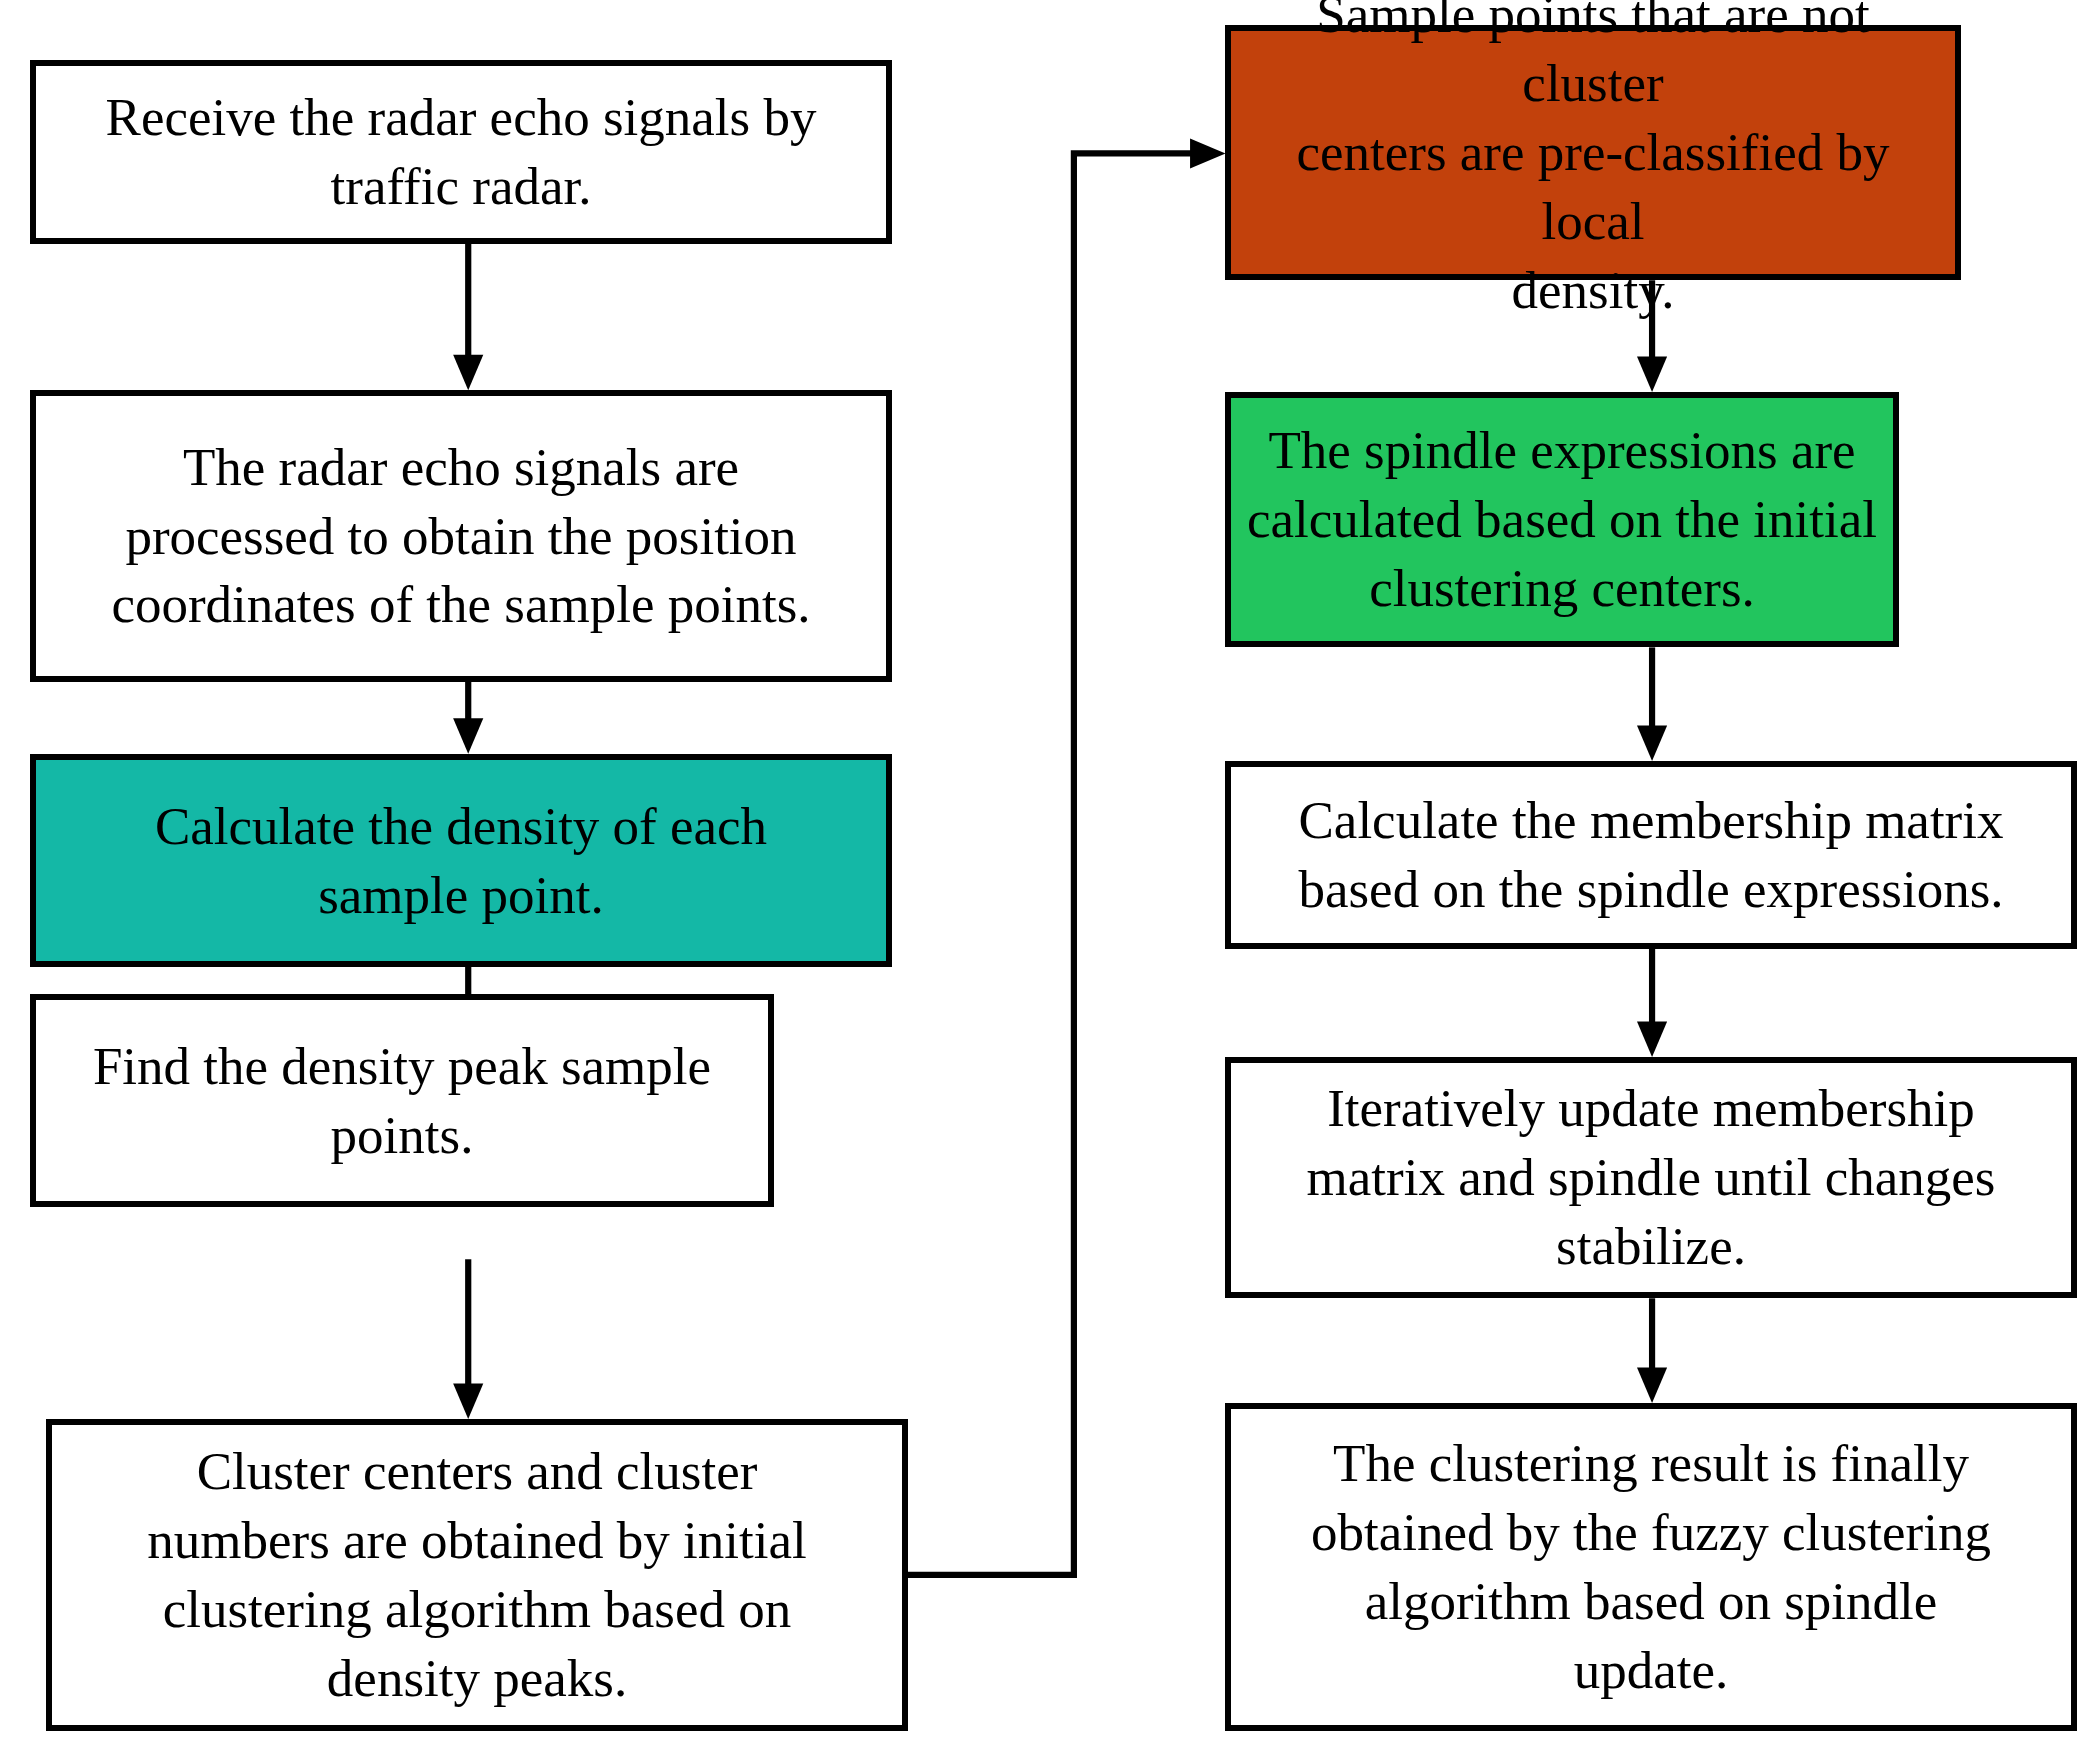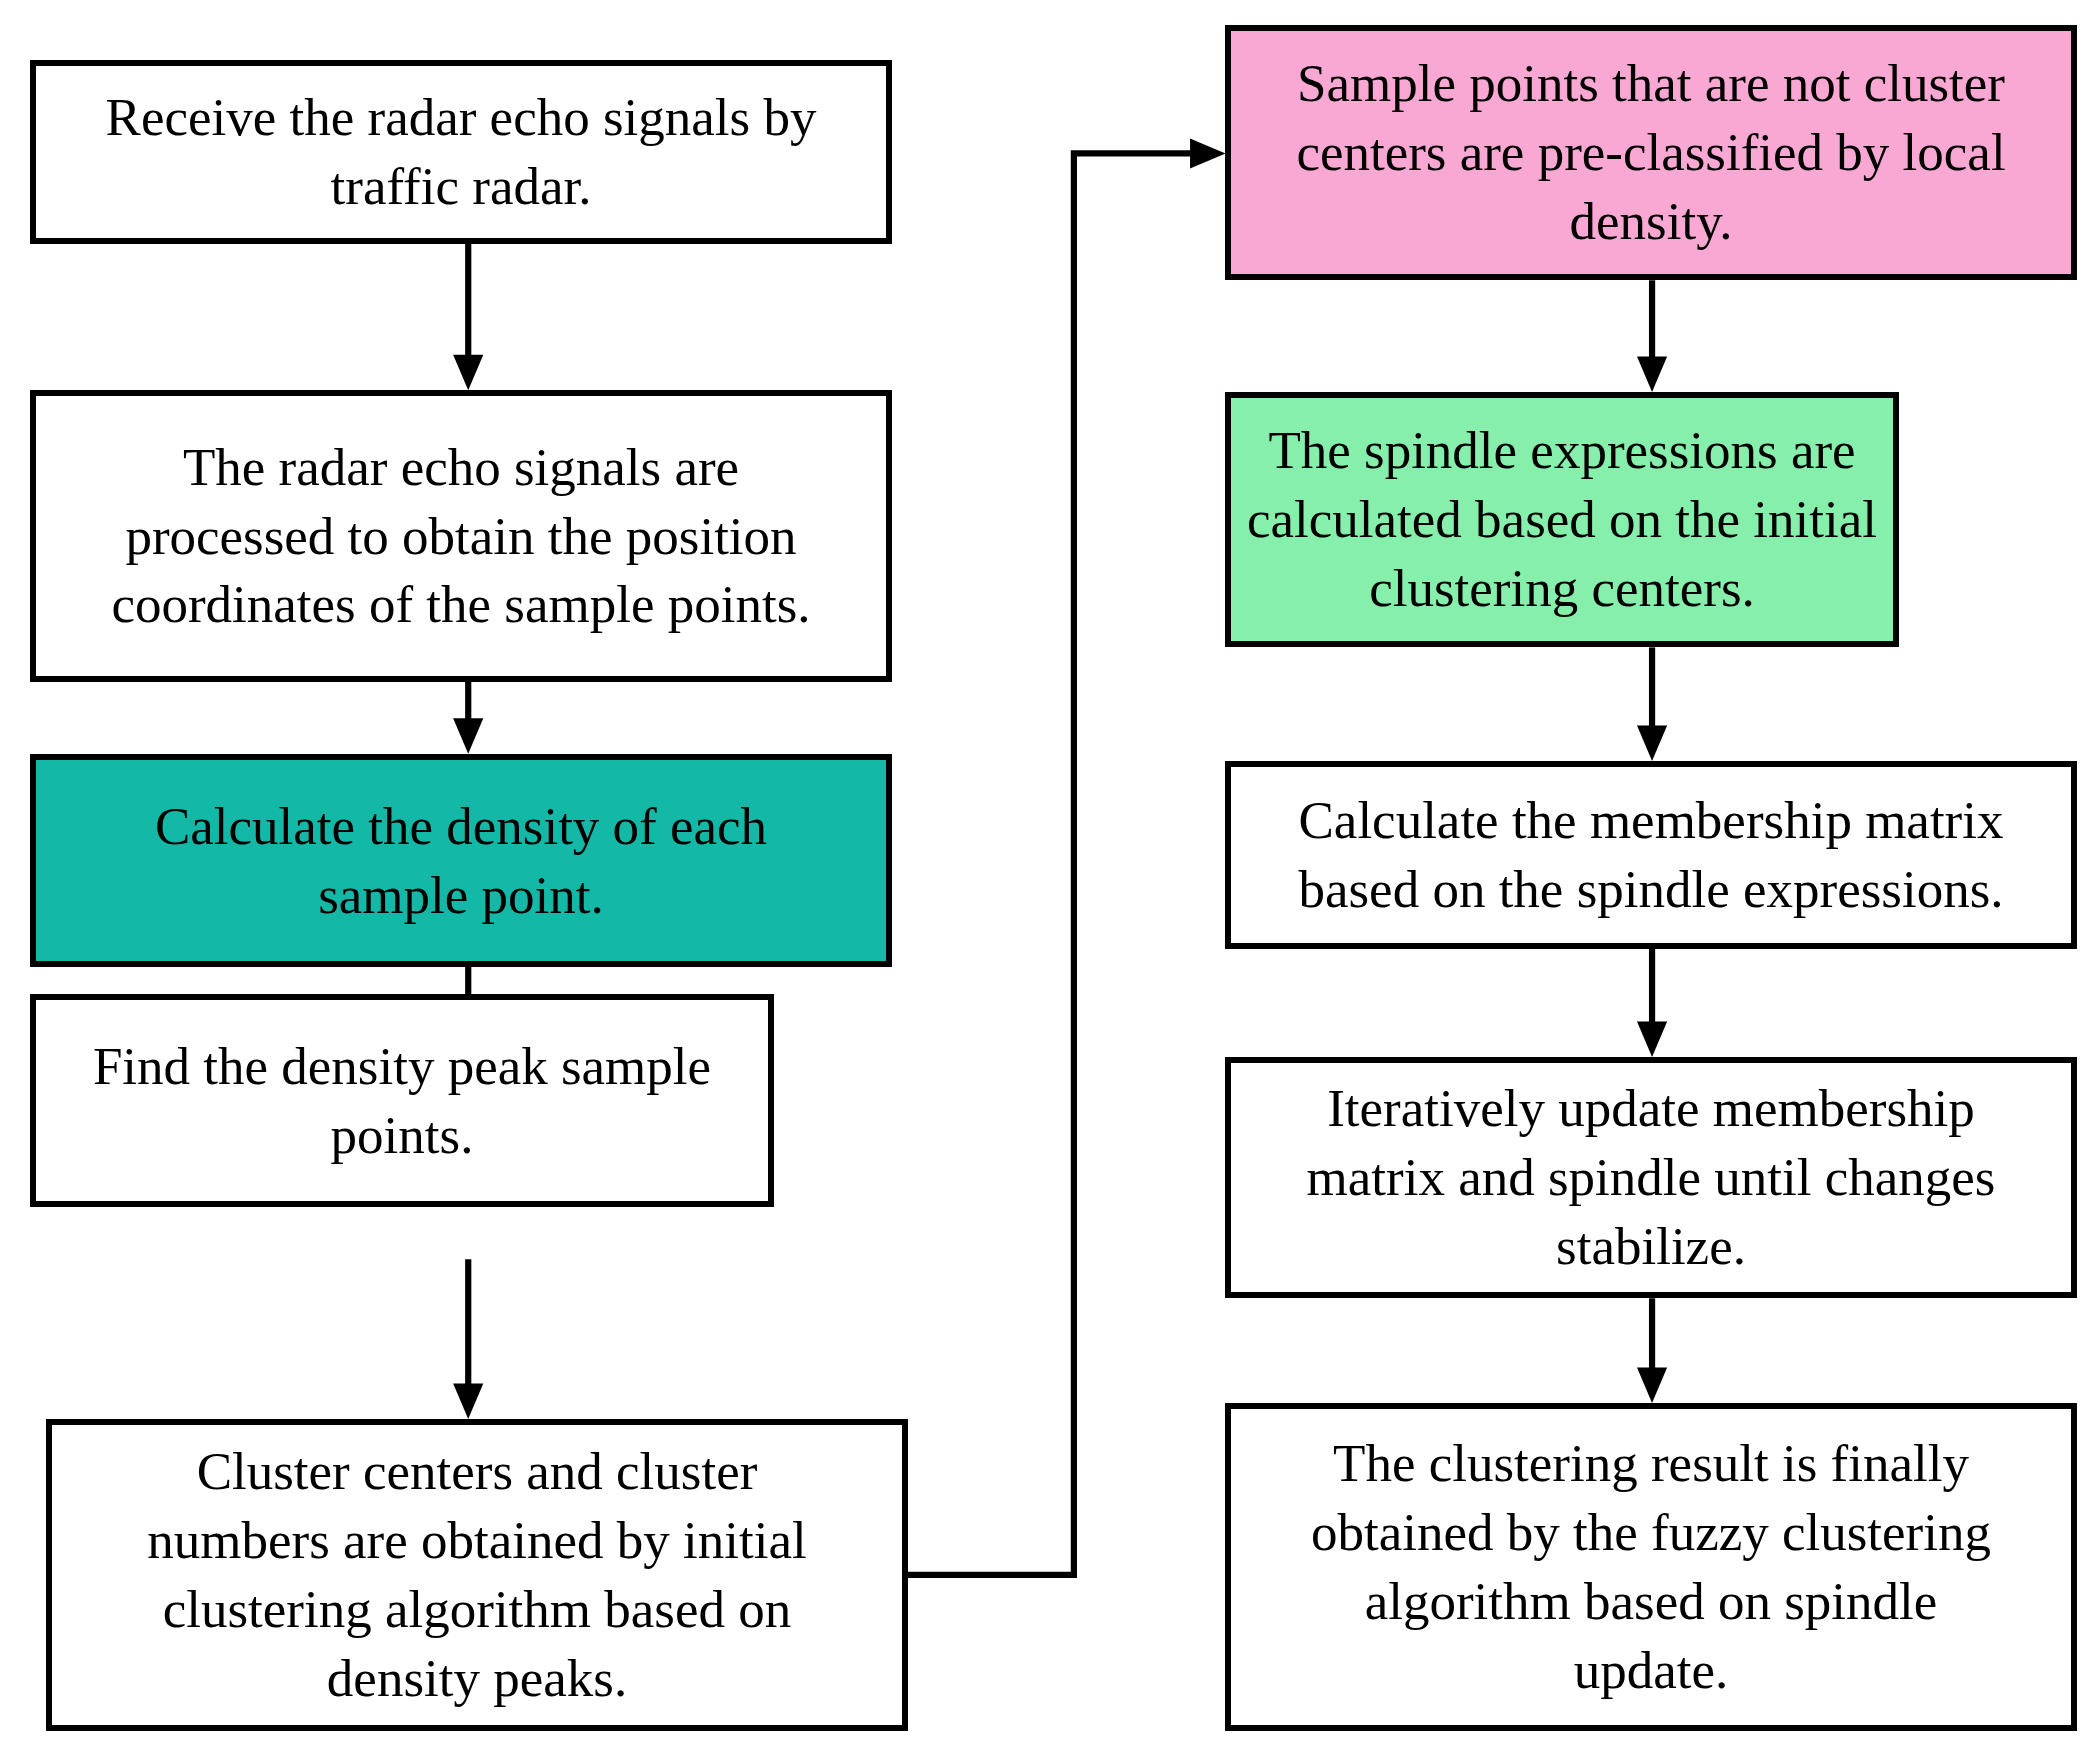--- a/index.html
+++ b/index.html
@@ -107,26 +107,26 @@
       <div class="node" style="left: 30px; top: 994px; width: 744px; height: 213px; border-color: rgb(0, 0, 0); background: rgb(255, 255, 255);">
         <span class="node-label">Find the density peak sample
 points.</span>
       </div>
       <div class="node" style="left: 46px; top: 1419px; width: 862px; height: 312px; border-color: rgb(0, 0, 0); background: rgb(255, 255, 255);">
         <span class="node-label">Cluster centers and cluster
 numbers are obtained by initial
 clustering algorithm based on
 density peaks.</span>
       </div>
-      <div class="node" style="left: 1225px; top: 25px; width: 852px; height: 255px; border-color: rgb(0, 0, 0); background: #f9a8d4;">
+      <div class="node" style="left: 1225px; top: 25px; width: 736px; height: 255px; border-color: rgb(0, 0, 0); background: #c2410c;">
         <span class="node-label">Sample points that are not cluster
 centers are pre-classified by local
 density.</span>
       </div>
-      <div class="node" style="left: 1225px; top: 392px; width: 674px; height: 255px; border-color: rgb(0, 0, 0); background: #86efac;">
+      <div class="node" style="left: 1225px; top: 392px; width: 674px; height: 255px; border-color: rgb(0, 0, 0); background: #22c55e;">
         <span class="node-label">The spindle expressions are
 calculated based on the initial
 clustering centers.</span>
       </div>
       <div class="node" style="left: 1225px; top: 761px; width: 852px; height: 188px; border-color: rgb(0, 0, 0); background: rgb(255, 255, 255);">
         <span class="node-label">Calculate the membership matrix
 based on the spindle expressions.</span>
       </div>
       <div class="node" style="left: 1225px; top: 1057px; width: 852px; height: 241px; border-color: rgb(0, 0, 0); background: rgb(255, 255, 255);">
         <span class="node-label">Iteratively update membership

